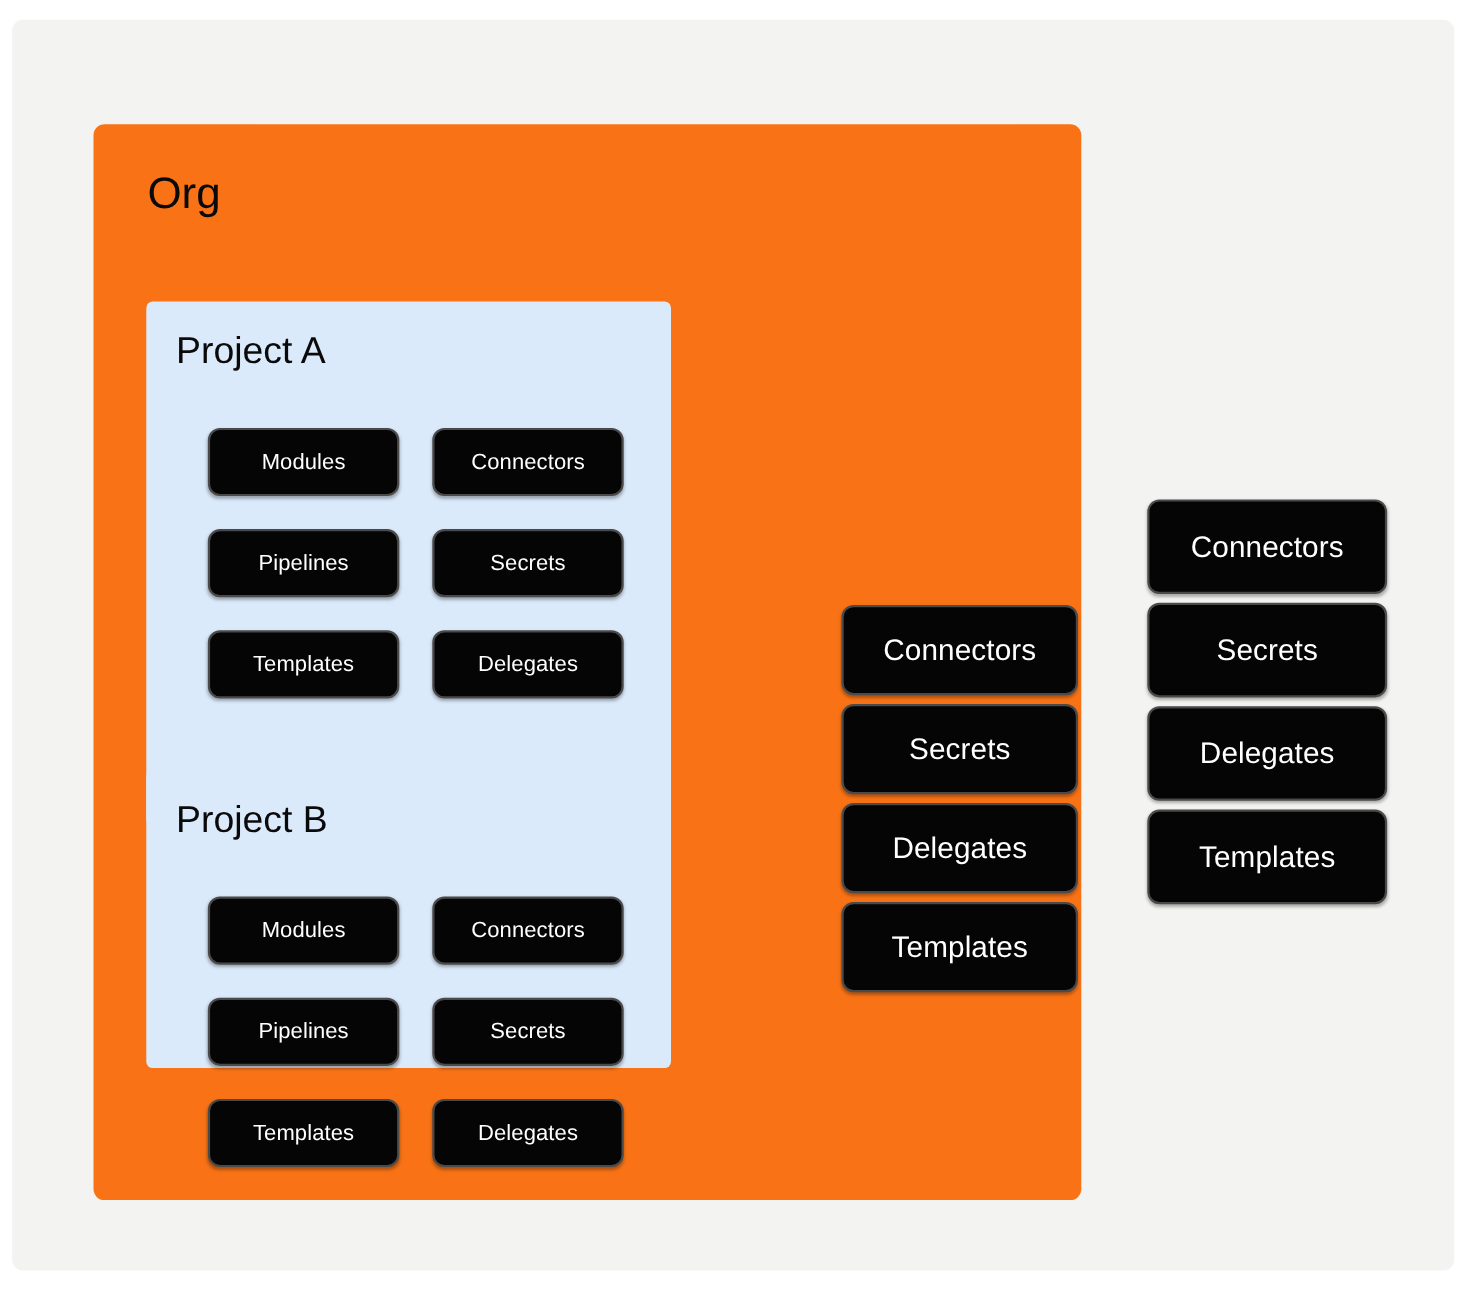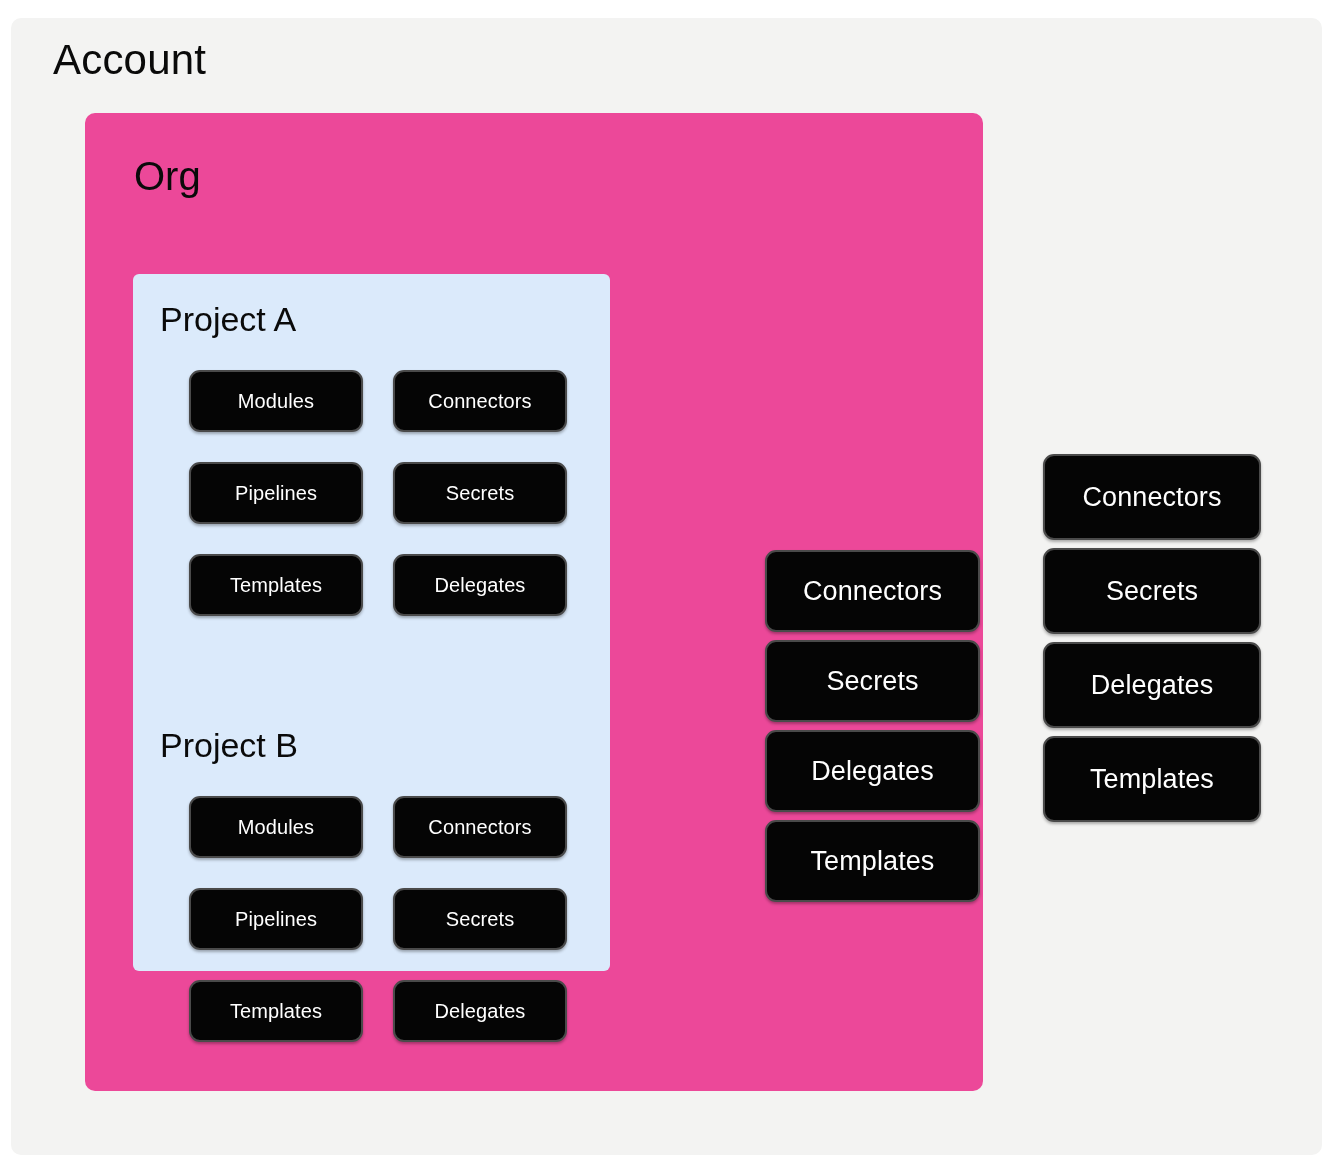--- a/index.html
+++ b/index.html
@@ -46,21 +46,21 @@
     white-space: nowrap;
   }
 
   
   .org-box {
     position: absolute;
     left: 74px;
     top: 95px;
     width: 898px;
     height: 978px;
-    background: #ec4899;
+    background: #f97316;
     border-radius: 10px;
     box-sizing: border-box;
   }
 
   .org-title {
     position: absolute;
     left: 49px;
     top: 40px;
     font-size: 40px;
     line-height: 1.15;
@@ -87,21 +87,21 @@
     font-size: 34px;
     line-height: 1.15;
     color: #0a0a0a;
     font-weight: 400;
     white-space: nowrap;
   }
 
   .project-grid {
     position: absolute;
     left: 56px;
-    top: 96px;
+    top: 115px;
     display: grid;
     grid-template-columns: 174px 174px;
     grid-auto-rows: 62px;
     column-gap: 18px;
     row-gap: 11px;
     gap: 30px;
   }
 
   
   .btn {
@@ -156,21 +156,20 @@
     height: 86px;
   }
 </style>
 </head>
 <body>
 
 <div class="canvas">
 
   <div class="account-box">
 
-    <div class="account-title">Account</div>
 
     <div class="org-box">
 
       <div class="org-title">Org</div>
 
       <div class="project-box project-a">
         <div class="project-title">Project A</div>
         <div class="project-grid">
           <div class="btn btn-sm">Modules</div>
           <div class="btn btn-sm">Connectors</div>

